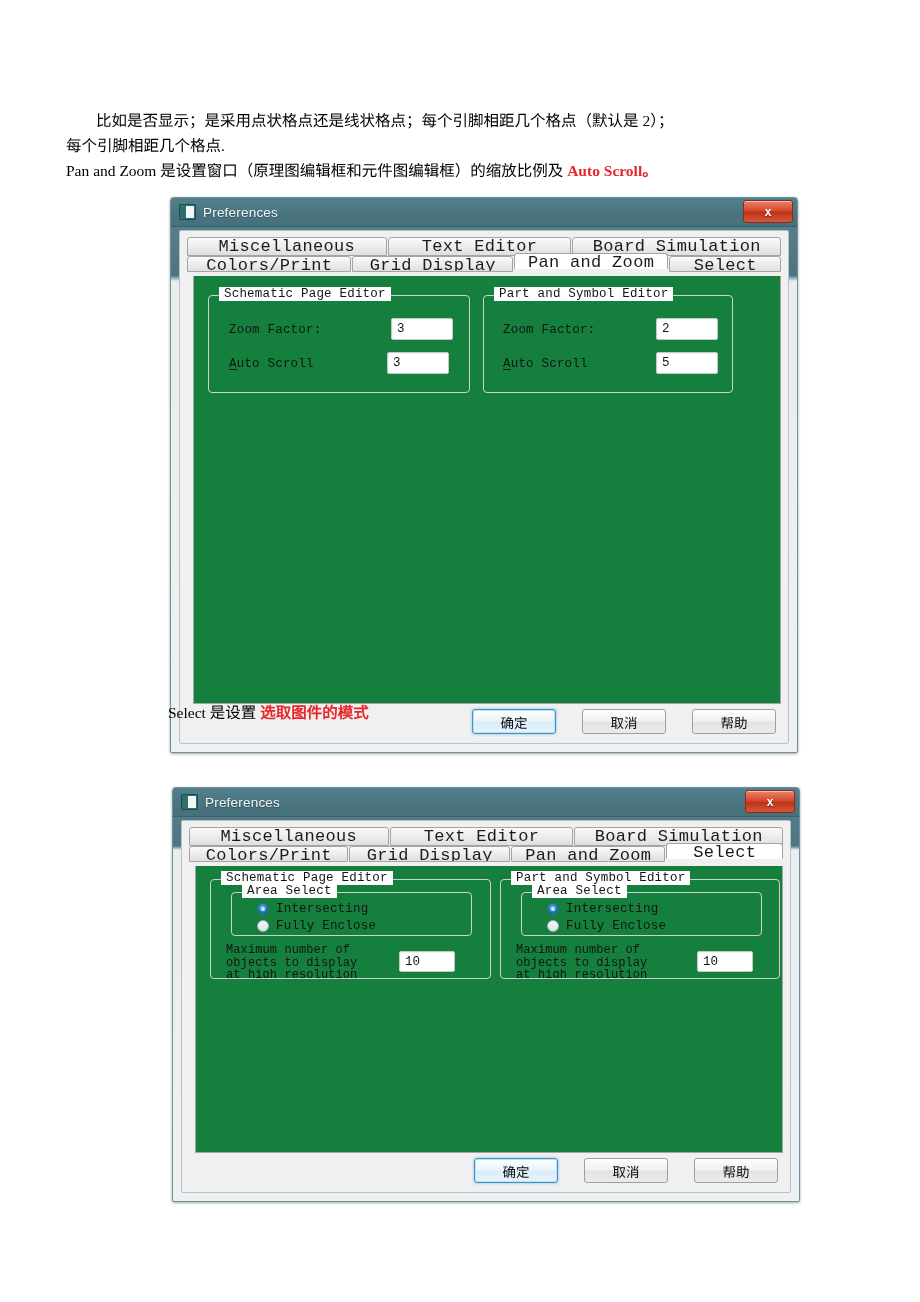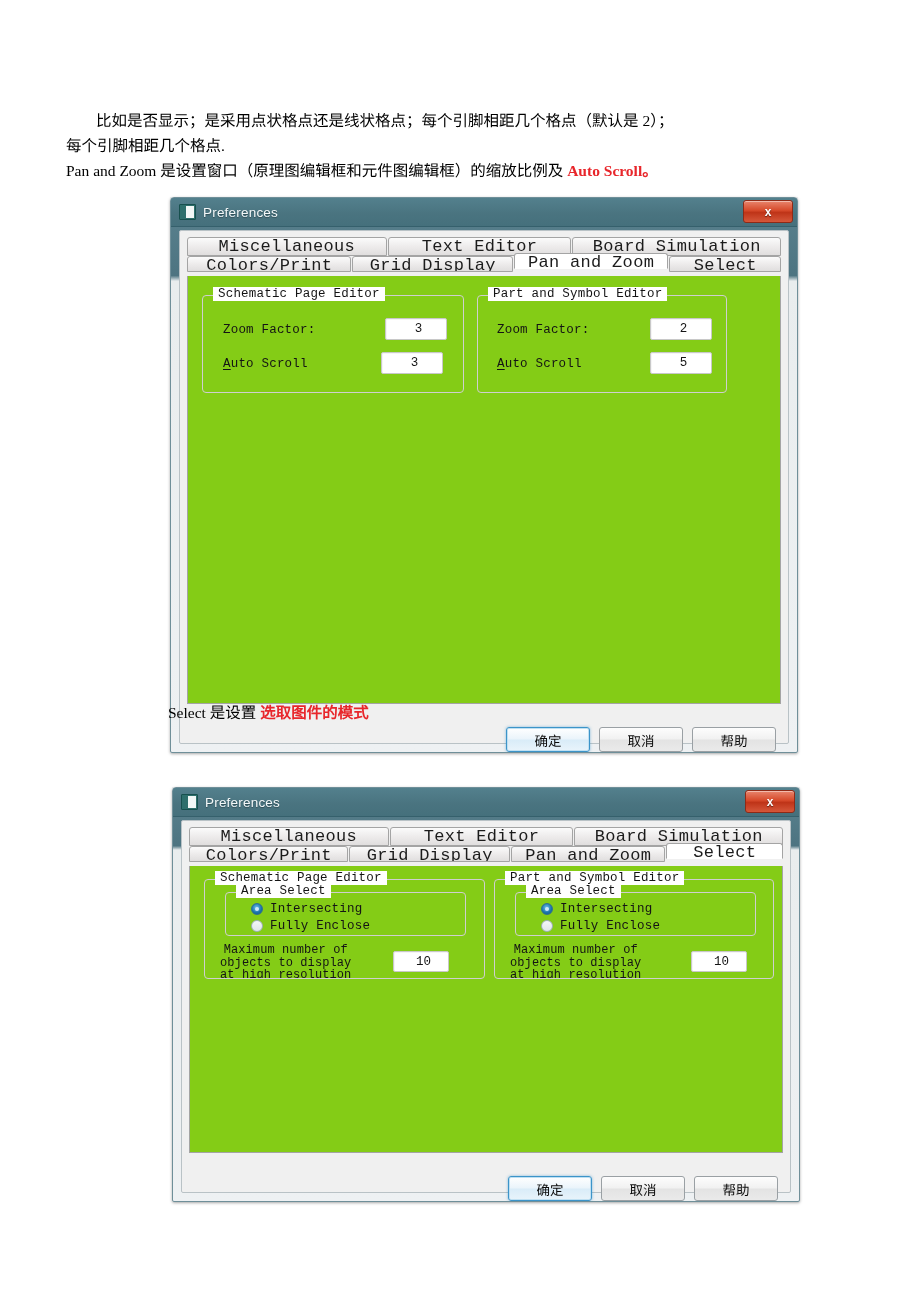--- a/index.html
+++ b/index.html
@@ -99,29 +99,28 @@
   .tab.active{
     background:#ffffff;
     border-bottom:1px solid #ffffff;
     height:23px; line-height:19px;
     margin-top:-3px;
     position:relative; z-index:3;
   }
 
   
   .tabpage{
-    position:absolute; left:7px; right:7px;
-    background:#84cc16;
+    position:absolute; left:13px; right:7px;
+    background:#15803d;
     border:1px solid #a4a4a4;
     border-top:none;
-    text-align:center;
   }
 
   .footer{ position:absolute; left:0; right:0; bottom:0; height:40px; }
-  .btnrow{ position:absolute; right:12px; top:24px; display:flex; gap:9px; }
+  .btnrow{ position:absolute; right:12px; top:6px; display:flex; gap:26px; }
   .btn{
     box-sizing:border-box;
     width:84px; height:25px;
     font-family:"Liberation Sans", sans-serif;
     font-size:13.5px; color:#0b0b0b;
     background:linear-gradient(180deg,#fdfdfd 0%,#f1f1f1 48%,#e3e3e3 52%,#eaeaea 100%);
     border:1px solid #9aa0a4; border-radius:3px;
     display:flex; align-items:center; justify-content:center;
     cursor:pointer;
   }

